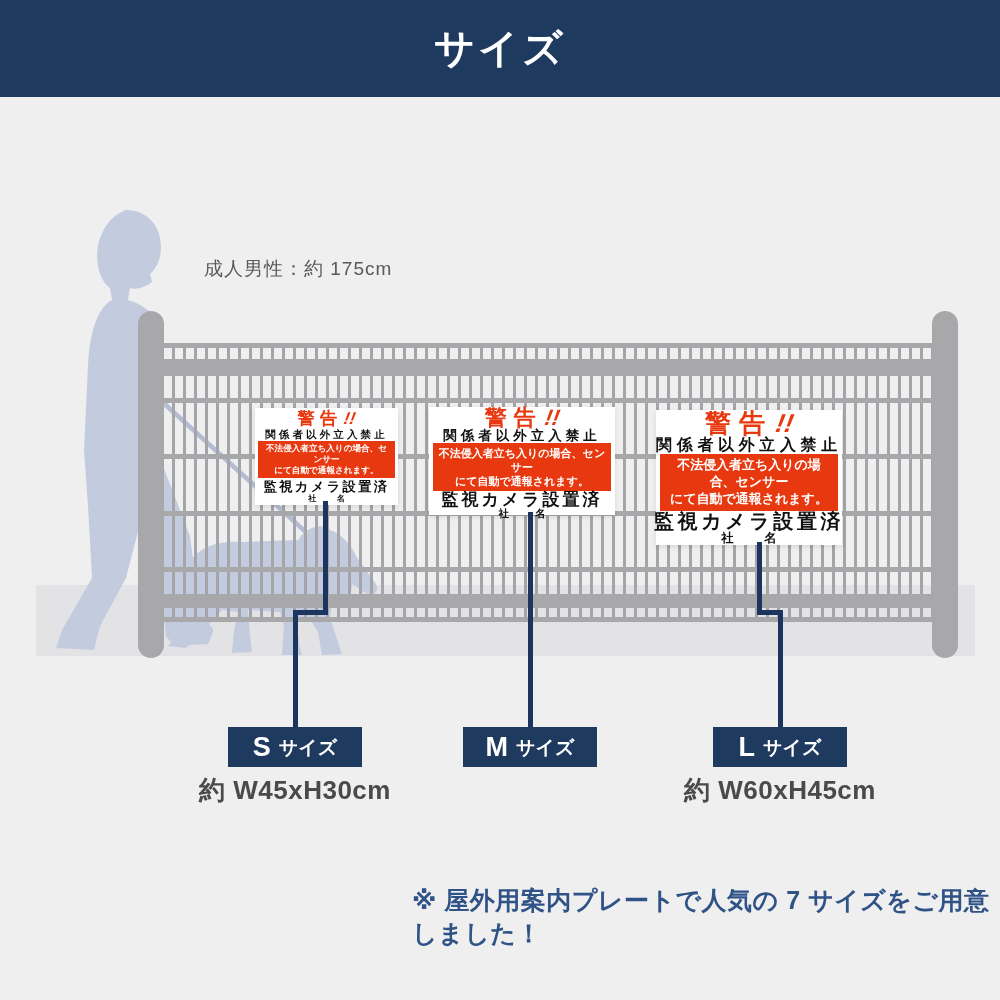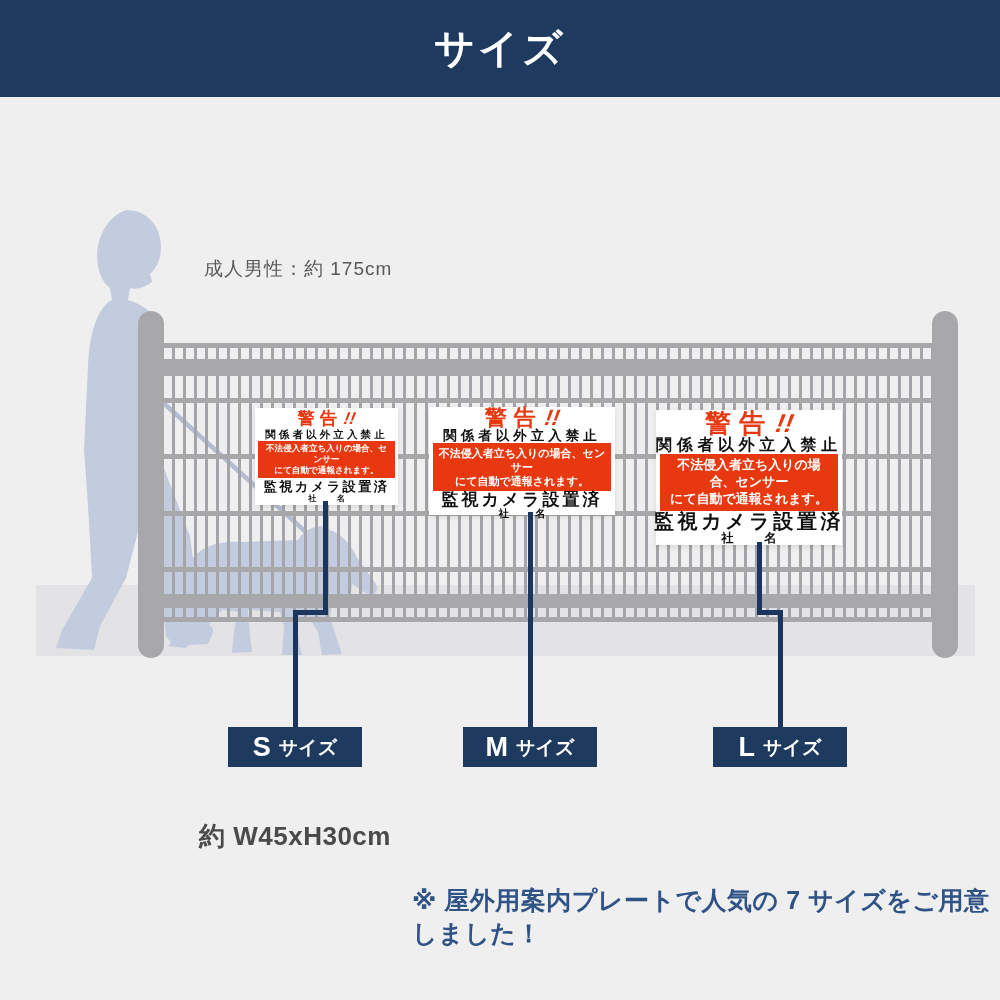--- a/index.html
+++ b/index.html
@@ -55,21 +55,21 @@
   
   .line{position:absolute;background:#1c355e;z-index:5;}
 
   
   .szlabel{position:absolute;top:727px;width:134px;height:40px;background:#1e3a5f;color:#fff;
            display:flex;align-items:center;justify-content:center;gap:8px;z-index:6;}
   .szlabel .letter{font-size:27px;font-weight:700;line-height:1;}
   .szlabel .suffix{font-size:19px;font-weight:700;line-height:1;}
   .szlabel.s{left:228px;} .szlabel.m{left:463px;} .szlabel.l{left:713px;}
   .dim{position:absolute;top:773px;width:220px;text-align:center;font-size:26px;font-weight:700;
-       color:#4a4a4c;z-index:6;letter-spacing:.5px;margin-top:46px;}
+       color:#4a4a4c;z-index:6;letter-spacing:.5px;}
   .dim.s{left:185px;} .dim.m{left:420px;} .dim.l{left:670px;}
 
   
   .note{position:absolute;left:412px;top:884px;font-size:25px;font-weight:600;color:#2f5287;
         letter-spacing:.5px;z-index:6;}
 </style>
 </head>
 <body>
 
 <div class="stage">
@@ -179,16 +179,17 @@
   <div class="szlabel m">
     <span class="letter">M</span>
     <span class="suffix">サイズ</span>
   </div>
   <div class="szlabel l">
     <span class="letter">L</span>
     <span class="suffix">サイズ</span>
   </div>
 
   <div class="dim s">約 W45xH30cm</div>
+  <div class="dim l">約 W60xH45cm</div>
 
   <div class="note">※ 屋外用案内プレートで人気の 7 サイズをご用意しました！</div>
 
 </div>
 
 </body></html>

